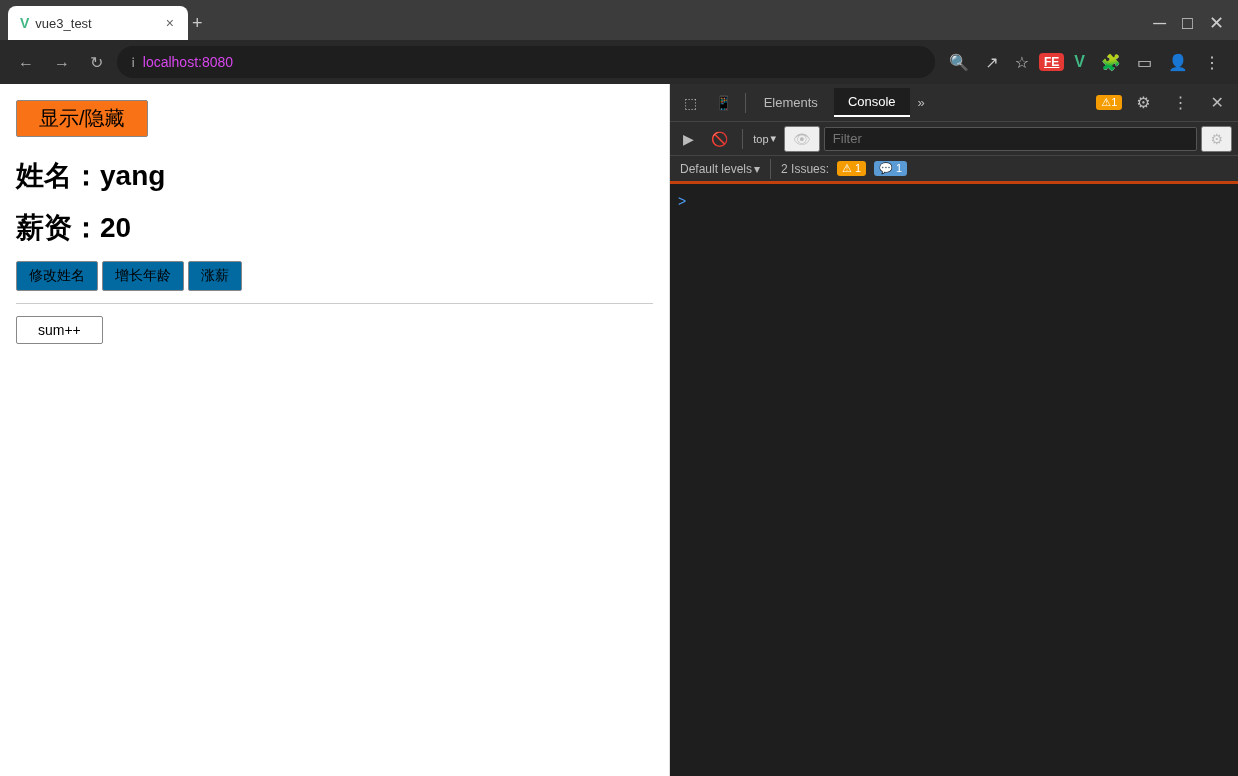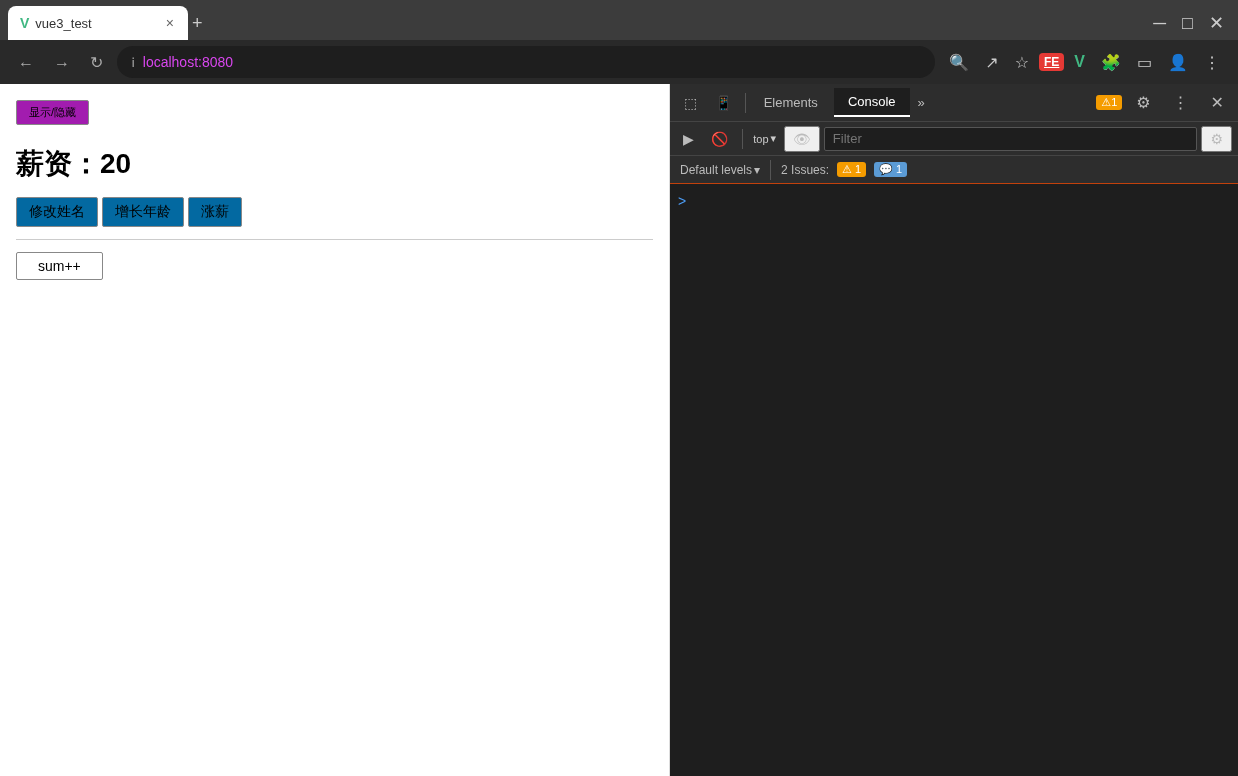--- a/index.html
+++ b/index.html
@@ -25,21 +25,21 @@
     .toolbar-icon { background: none; border: none; color: #ccc; font-size: 16px; cursor: pointer; padding: 4px 6px; border-radius: 4px; }
     .toolbar-icon-fe { background: #e53935; color: white; border-radius: 4px; padding: 2px 5px; font-size: 12px; font-weight: bold; text-decoration: underline; }
     .toolbar-icon-vue { color: #41b883; font-size: 16px; font-weight: bold; }
 
     
     .main-layout { display: flex; width: 100%; height: calc(776px - 84px); }
 
     
     .page-content { background: white; flex: 0 0 670px; padding: 16px; overflow-y: auto; border-right: 1px solid #ddd; }
 
-    .show-hide-btn { border: 1px solid #888; background: #a21caf; padding: 4px 12px; font-size: 11px; cursor: pointer; border-radius: 2px; margin-bottom: 20px; }
+    .show-hide-btn { border: 1px solid #888; background: #f97316; padding: 4px 22px; font-size: 20px; cursor: pointer; border-radius: 2px; margin-bottom: 20px; }
 
     .info-section { margin-bottom: 10px; }
     .info-line { font-size: 28px; font-weight: bold; margin-bottom: 14px; }
 
     .action-buttons { display: flex; gap: 4px; margin-bottom: 0; }
     .action-btn { border: 1px solid #888; background: #0369a1; padding: 5px 12px; font-size: 14px; cursor: pointer; border-radius: 2px; }
 
     .divider { border: none; border-top: 1px solid #ccc; margin: 12px 0; }
 
     .sum-display { font-size: 26px; font-weight: bold; margin-bottom: 16px; }
@@ -59,21 +59,21 @@
     .dt-more-dots { color: #bbb; font-size: 16px; cursor: pointer; }
     .dt-close { color: #bbb; font-size: 16px; cursor: pointer; }
 
     .console-toolbar { display: flex; align-items: center; background: #2d2d2d; height: 34px; padding: 0 6px; border-bottom: 1px solid #444; gap: 4px; }
     .ct-btn { background: none; border: none; color: #bbb; font-size: 14px; cursor: pointer; padding: 3px 7px; border-radius: 3px; }
     .ct-selector { background: #2d2d2d; border: none; color: #ccc; font-size: 11px; padding: 2px 4px; cursor: pointer; display: flex; align-items: center; gap: 2px; }
     .ct-eye { color: #bbb; font-size: 14px; cursor: pointer; padding: 3px 7px; }
     .filter-input { background: #1e1e1e; border: 1px solid #555; color: #ef4444; font-size: 13px; padding: 2px 8px; flex: 1; height: 24px; outline: none; border-radius: 2px; }
     .ct-gear { color: #bbb; font-size: 14px; cursor: pointer; padding: 3px 7px; }
 
-    .issues-bar { display: flex; align-items: center; background: #2d2d2d; height: 28px; padding: 0 10px; border-bottom: 1px solid #c2410c; gap: 8px; }
+    .issues-bar { display: flex; align-items: center; background: #2d2d2d; height: 28px; padding: 0 10px; border-bottom: 3px solid #c2410c; gap: 8px; }
     .issues-dropdown { background: none; border: none; color: #bbb; font-size: 12px; cursor: pointer; display: flex; align-items: center; gap: 2px; }
     .issue-warn { background: #f59c00; color: white; border-radius: 3px; font-size: 11px; padding: 1px 5px; }
     .issue-info { background: #5b9bd5; color: white; border-radius: 3px; font-size: 11px; padding: 1px 5px; }
 
     .console-area { background: #1e1e1e; flex: 1; padding: 8px; overflow-y: auto; }
     .console-prompt { color: #4d9ef7; font-size: 14px; cursor: pointer; }
 
     .separator { width: 1px; background: #555; height: 20px; margin: 0 2px; }
   </style>
 </head>
@@ -116,20 +116,21 @@
     </div>
   </div>
 </div>
 
 <div class="main-layout">
 
   <div class="page-content">
     <button class="show-hide-btn">显示/隐藏</button>
 
     <div class="info-section">
+      <div class="info-line">姓名：yang</div>
       <div class="info-line">薪资：20</div>
     </div>
 
     <div class="action-buttons">
       <button class="action-btn">修改姓名</button>
       <button class="action-btn">增长年龄</button>
       <button class="action-btn">涨薪</button>
     </div>
 
     <hr class="divider">

